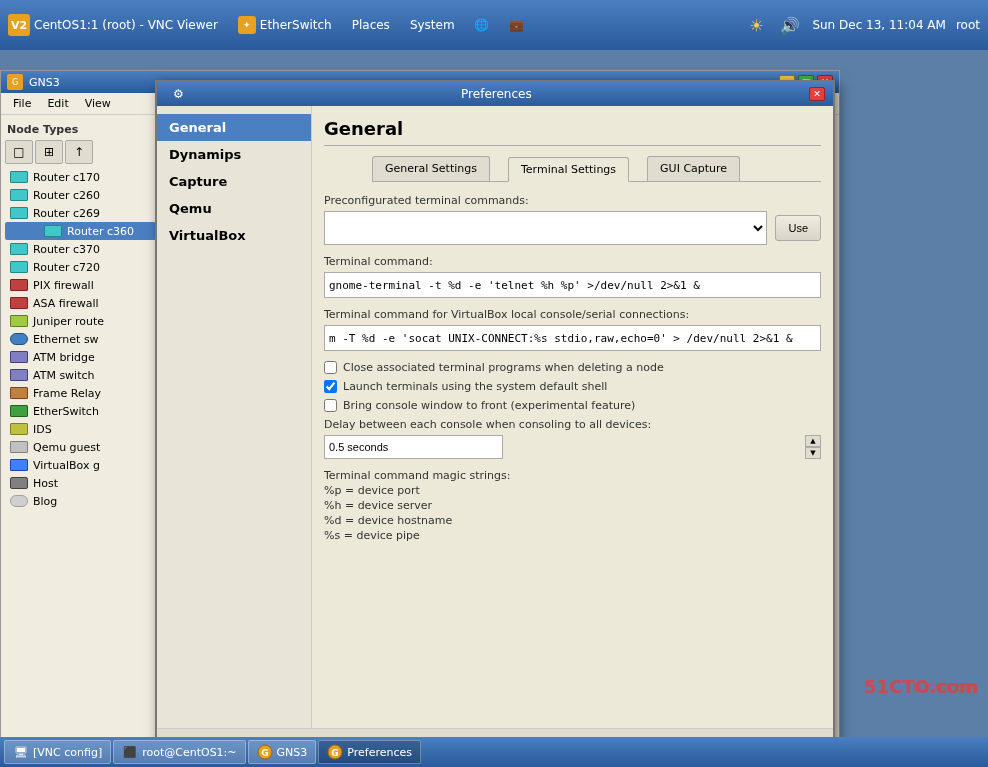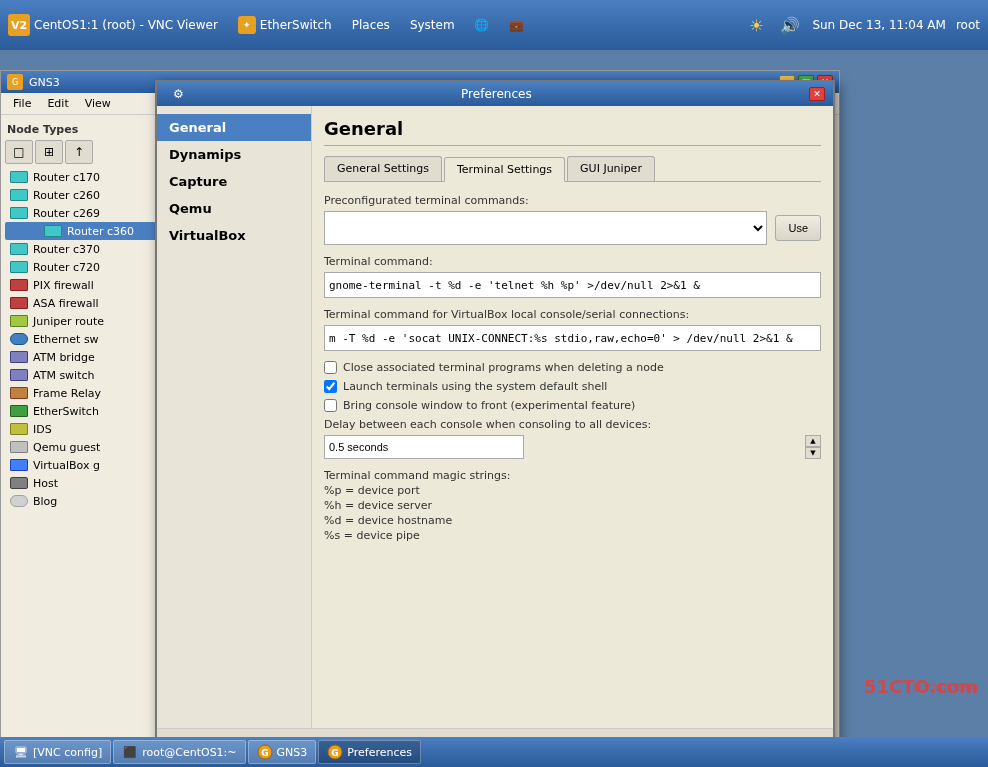--- a/index.html
+++ b/index.html
@@ -323,23 +323,24 @@
       font-weight: bold;
       color: #000;
       margin-bottom: 10px;
       padding-bottom: 6px;
       border-bottom: 1px solid #aaa;
     }
 
     
     .tabs {
       display: flex;
-      gap: 0;
+      gap: 16px;
       margin-bottom: 12px;
       border-bottom: 1px solid #aaa;
+      margin-left: 48px;
     }
     .tab {
       padding: 5px 12px;
       font-size: 11px;
       border: 1px solid #aaa;
       border-bottom: none;
       background: #e0dcd0;
       cursor: pointer;
       margin-right: 2px;
       border-radius: 3px 3px 0 0;
@@ -406,21 +407,21 @@
     .checkbox-label {
       font-size: 11px;
       color: #333;
     }
     .spin-wrapper {
       display: flex;
       align-items: center;
       position: relative;
     }
     .spin-input {
-      width: 200px;
+      width: 179px;
       height: 24px;
       border: 1px solid #aaa;
       background: white;
       font-size: 11px;
       padding: 0 20px 0 4px;
     }
     .spin-btns {
       display: flex;
       flex-direction: column;
       position: absolute;
@@ -698,21 +699,21 @@
         <div class="nav-item">Qemu</div>
         <div class="nav-item">VirtualBox</div>
       </div>
 
       <div class="dialog-content">
         <div class="content-title">General</div>
 
         <div class="tabs">
           <div class="tab">General Settings</div>
           <div class="tab active">Terminal Settings</div>
-          <div class="tab">GUI Juniper</div>
+          <div class="tab">GUI Capture</div>
         </div>
 
         <div class="form-group">
           <div class="form-label">Preconfigurated terminal commands:</div>
           <div class="form-row">
             <select class="form-select"><option>Gnome Terminal (Linux/BSD)</option><option>xterm</option><option>KDE Konsole</option><option>Putty</option><option>SecureCRT</option></select>
             <button class="form-btn">Use</button>
           </div>
         </div>
 

